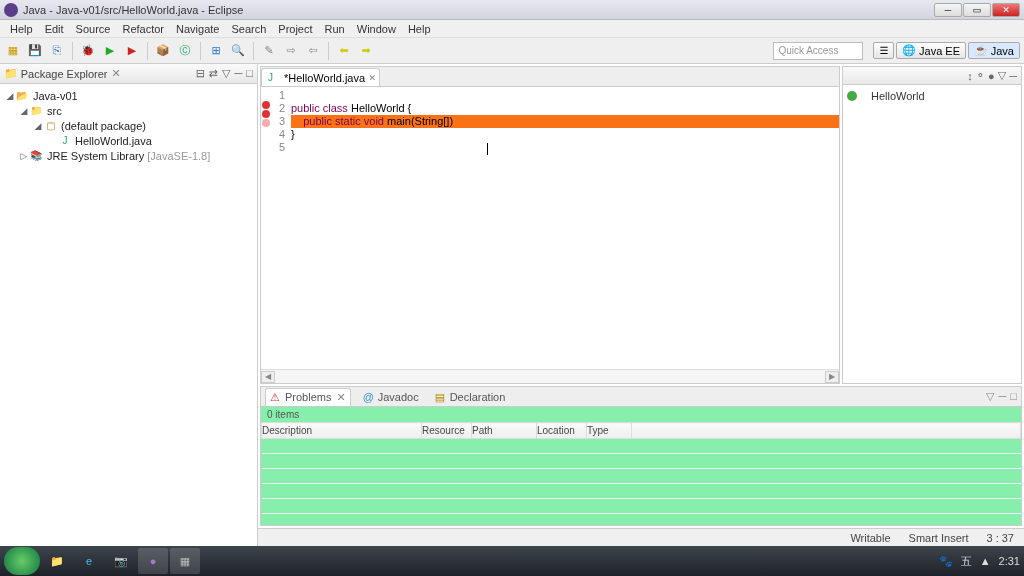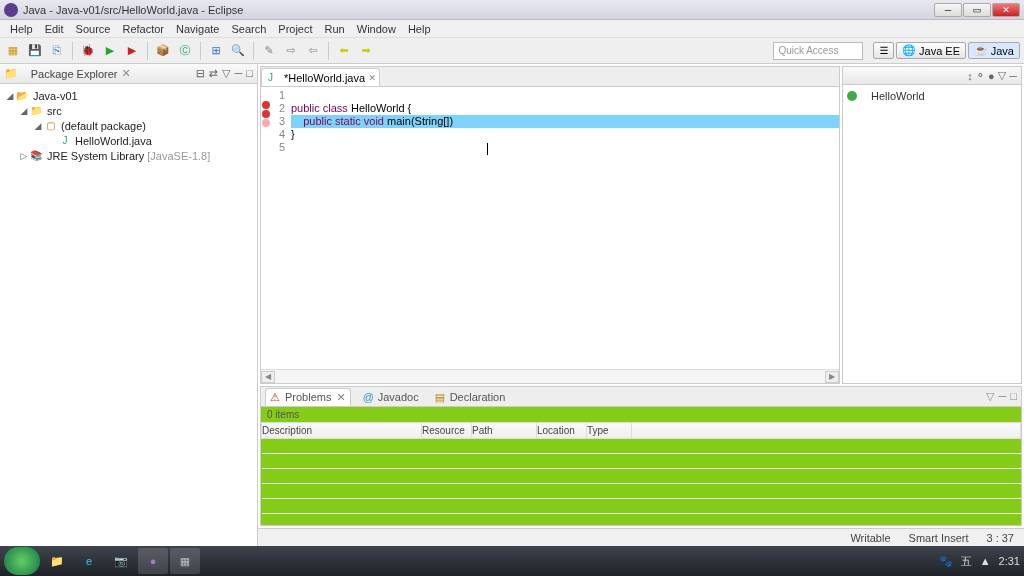--- a/index.html
+++ b/index.html
@@ -41,37 +41,37 @@
 .tab { height: 18px; background: #fff; border: 1px solid #ccc; border-bottom: none; padding: 0 14px 0 6px; display: flex; align-items: center; font-size: 10px; gap: 4px; position: relative; border-radius: 3px 3px 0 0; }
 .tab .ji { width: 12px; height: 12px; color: #2a6; font-size: 10px; }
 .tab .tx { position: absolute; right: 3px; color: #888; font-size: 9px; }
 .editor-body { flex: 1; display: flex; background: #fff; position: relative; }
 .marker-col { width: 10px; background: #fff; }
 .marker { width: 8px; height: 8px; border-radius: 50%; margin: 1px; }
 .marker.err { background: #d33; }
 .gutter { width: 16px; background: #fff; text-align: right; padding: 2px 2px 0 0; color: #888; font-family: Consolas, monospace; font-size: 11px; line-height: 13px; }
 .code { flex: 1; font-family: Consolas, monospace; font-size: 11px; line-height: 13px; padding: 2px 0 0 4px; position: relative; }
 .code .line { height: 13px; white-space: pre; }
-.code .hl { background: #7dd3fc; }
+.code .hl { background: #f97316; }
 .kw { color: #7f0055; font-weight: normal; }
 .cursor { position: absolute; width: 1px; height: 12px; background: #000; left: 224px; top: 98px; }
 .outline { width: 180px; border: 1px solid #ccc; margin: 2px 2px 2px 0; background: #fff; display: flex; flex-direction: column; }
 .outline .oh { height: 18px; background: linear-gradient(#fafafa,#e8e8e8); border-bottom: 1px solid #ccc; display: flex; align-items: center; justify-content: flex-end; padding: 0 4px; gap: 3px; font-size: 9px; color: #666; }
 .outline .ob { padding: 4px; font-size: 10px; color: #333; }
 .outline .ob .orow { display: flex; align-items: center; gap: 14px; height: 14px; }
 .outline .ob .oic { width: 10px; height: 10px; border-radius: 50%; }
 .outline .ob .oic.cls { background: #4a4; }
 .outline .ob .oic.meth { background: #4a4; }
 .bottom-area { height: 140px; border-top: 1px solid #ccc; display: flex; flex-direction: column; margin: 0 2px 2px 2px; border: 1px solid #ccc; }
 .btabs { height: 20px; background: #eee; display: flex; align-items: center; border-bottom: 1px solid #ccc; padding: 0 4px; gap: 8px; }
 .btab { display: flex; align-items: center; gap: 3px; font-size: 10px; color: #555; padding: 2px 4px; }
 .btab.active { background: #fff; border: 1px solid #ccc; border-bottom: none; border-radius: 3px 3px 0 0; }
 .btab .bi { width: 12px; height: 12px; }
 .btabs .btools { margin-left: auto; display: flex; gap: 4px; font-size: 9px; color: #888; }
-.problems { flex: 1; display: flex; flex-direction: column; background: #84cc16; }
+.problems { flex: 1; display: flex; flex-direction: column; background: #86efac; }
 .problems .count { padding: 2px 6px; font-size: 10px; color: #555; }
 .ptable { flex: 1; overflow: auto; }
 .ptable table { width: 100%; border-collapse: collapse; }
 .ptable th { text-align: left; font-weight: normal; background: linear-gradient(#fafafa,#eee); border: 1px solid #ddd; padding: 2px 0; font-size: 10px; color: #444; height: 16px; }
 .ptable td { border-bottom: 1px solid #f3f3f3; height: 15px; }
 .statusbar { height: 18px; background: #f0f0f0; border-top: 1px solid #ccc; display: flex; align-items: center; justify-content: flex-end; gap: 18px; padding: 0 10px; font-size: 10px; color: #444; }
 .taskbar { height: 30px; background: linear-gradient(#3e444d, #1e2228); display: flex; align-items: center; padding: 0 4px; gap: 2px; }
 .taskbar .tbitem { width: 30px; height: 26px; display: flex; align-items: center; justify-content: center; border-radius: 2px; }
 .taskbar .start { width: 36px; height: 28px; border-radius: 14px; background: radial-gradient(circle,#6c6,#174); }
 .taskbar .tray { margin-left: auto; display: flex; align-items: center; gap: 8px; color: #ddd; font-size: 10px; }
@@ -140,21 +140,21 @@
         <span>Java</span>
       </div>
   </div>
 </div>
 
 <div class="workbench">
 
   <div class="sidebar">
     <div class="view-header">
       <span style="color:#b80">📁</span>
-      <span style="margin-left:13px">Package Explorer</span>
+      <span style="margin-left:3px">Package Explorer</span>
       <span class="x">✕</span>
       <div class="vtools">
         <span>⊟</span>
         <span>⇄</span>
         <span>▽</span>
         <span>─</span>
         <span>□</span>
       </div>
     </div>
     <div class="tree">

